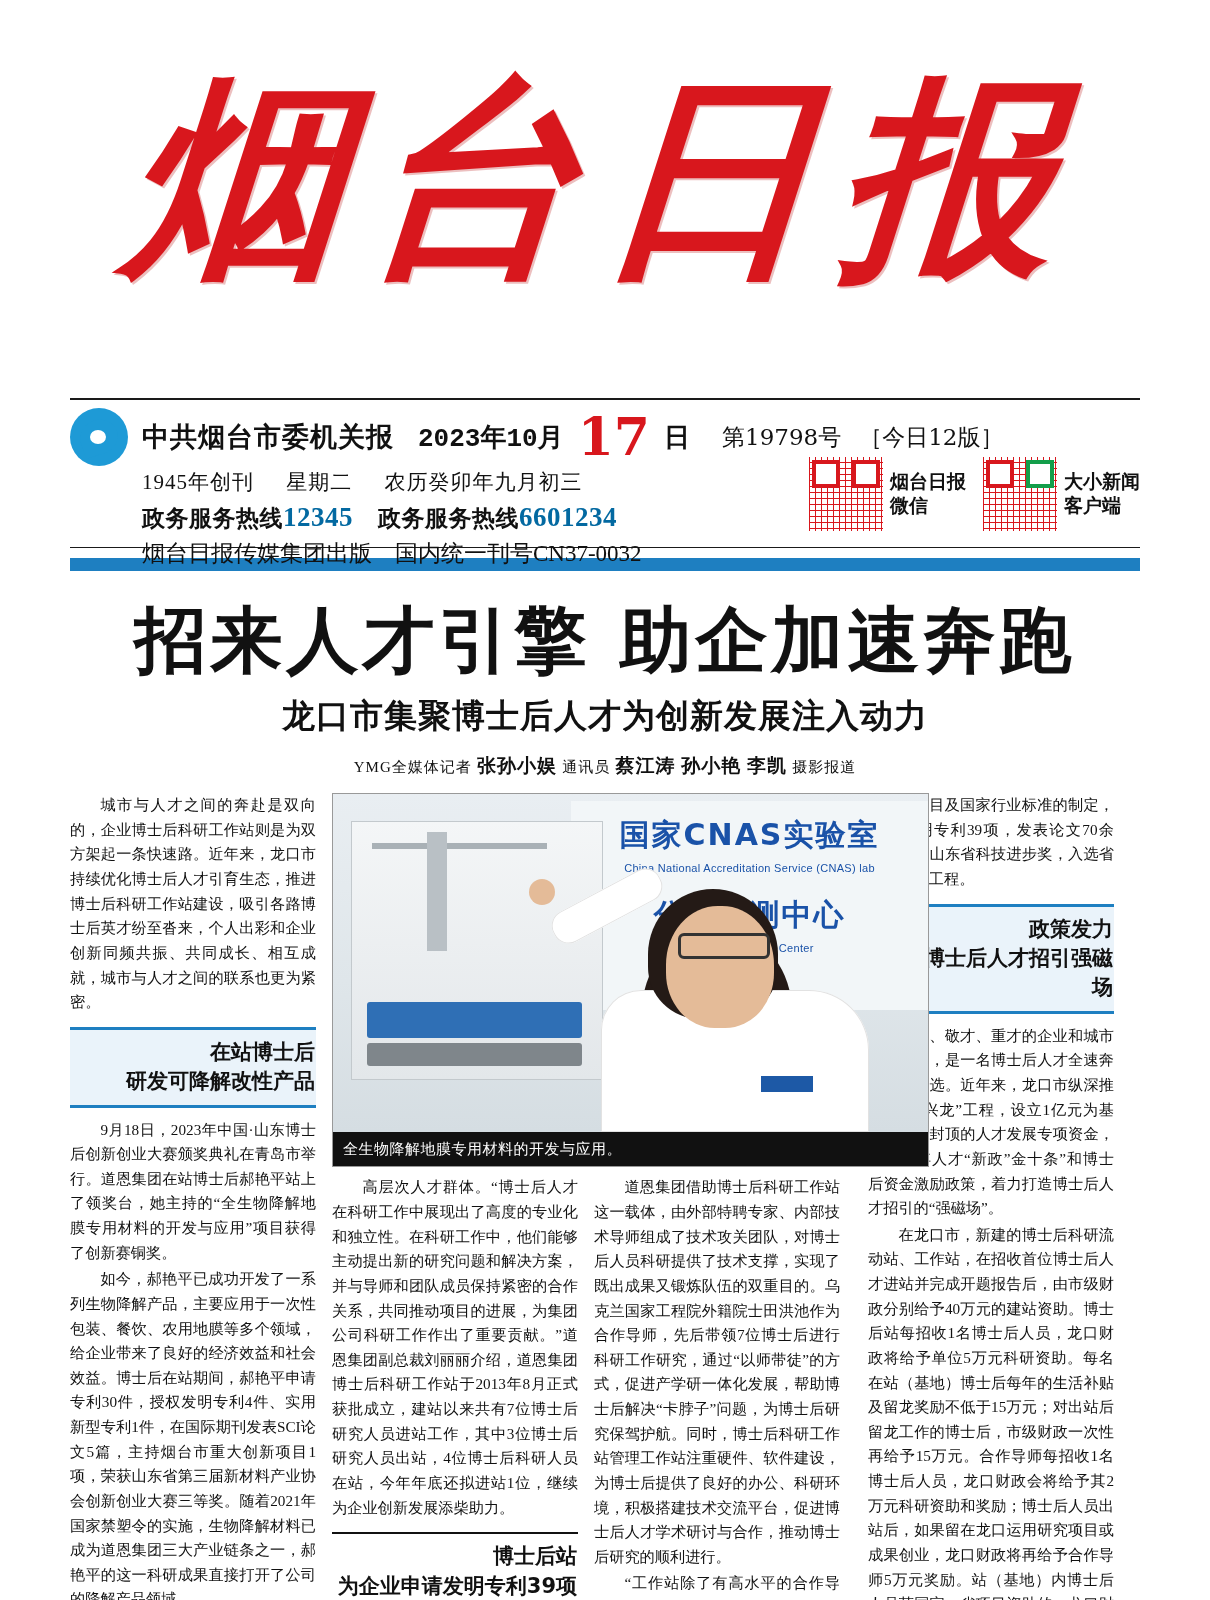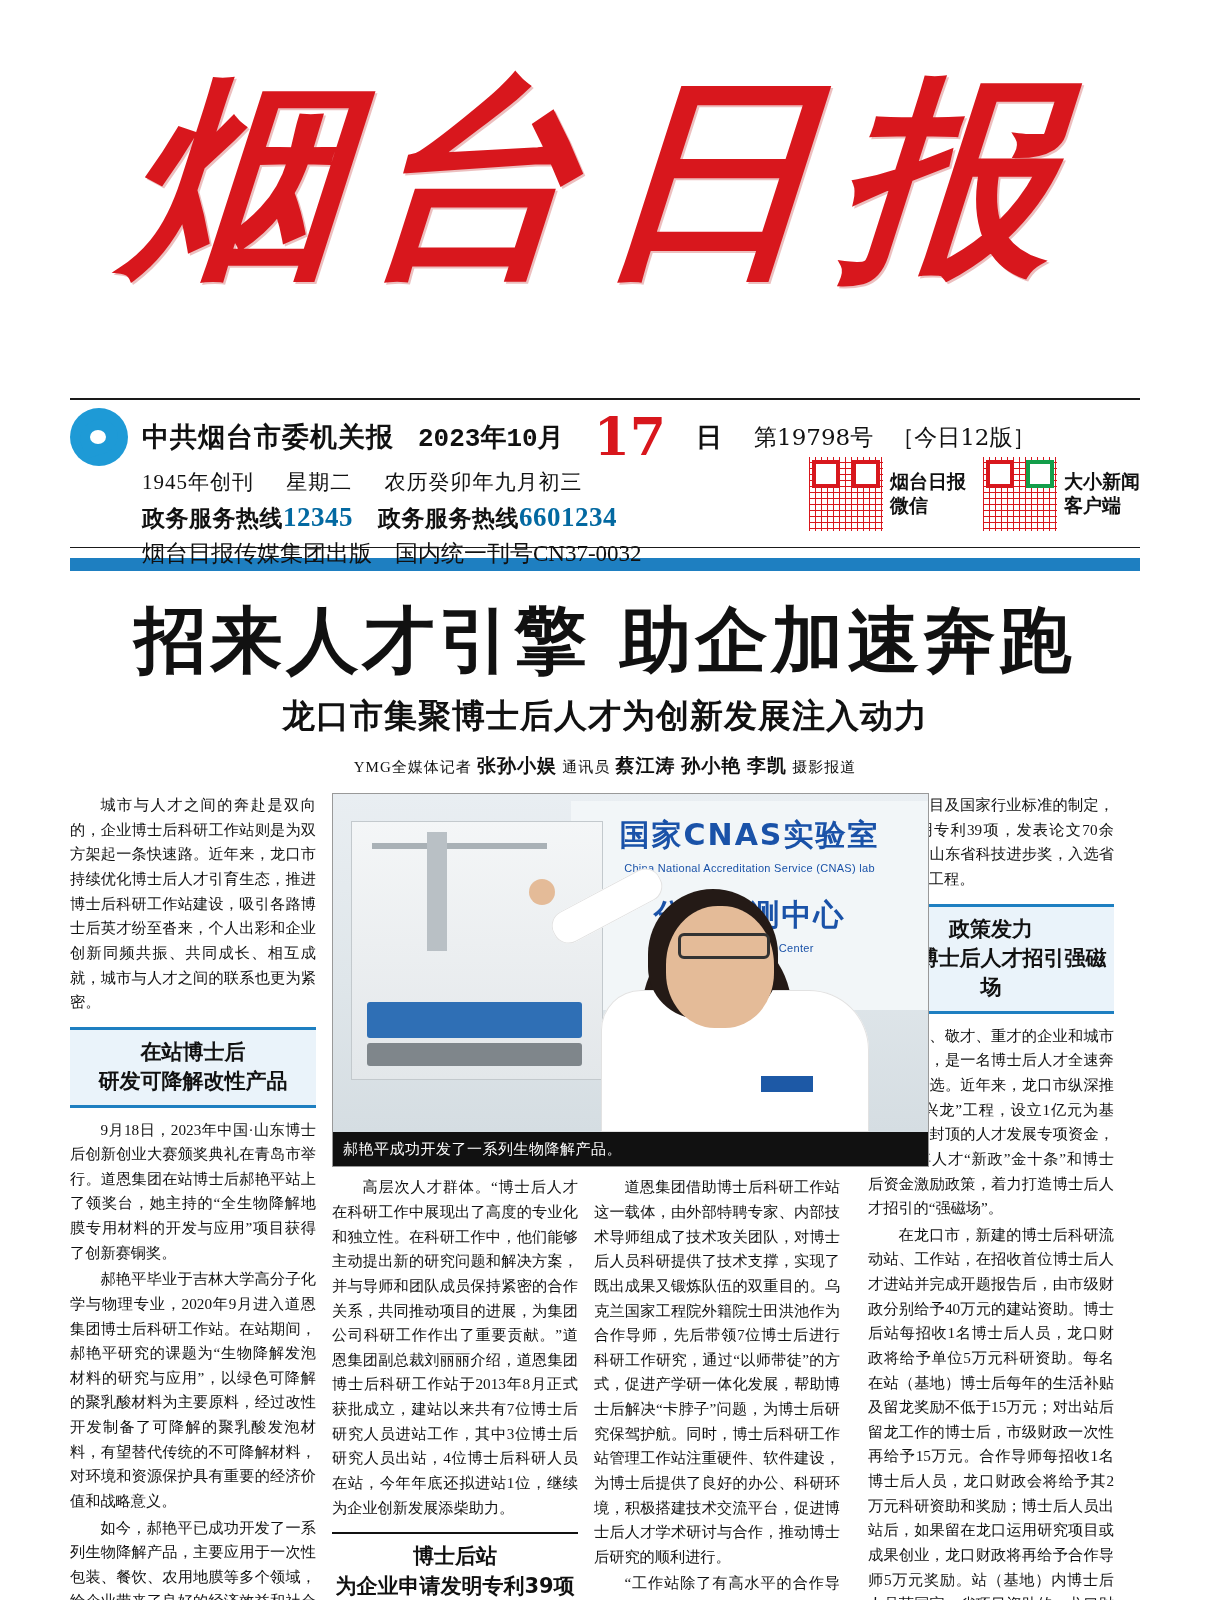--- a/index.html
+++ b/index.html
@@ -95,21 +95,21 @@
     font-size: 26px;
     font-weight: bold;
     margin-left: 14px;
     font-family: Liberation Mono, monospace;
   }
   .np-day {
     font-size: 52px;
     font-weight: bold;
     color: #d8171d;
     line-height: 0.9;
-    margin: 0 20px;
+    margin: 0 4px;
     font-family: "DejaVu Serif", serif;
   }
   .np-dayunit {
     font-size: 26px;
     font-weight: bold;
   }
   .np-issue {
     font-size: 23px;
     margin-left: 22px;
     font-family: "DejaVu Serif", serif;
@@ -376,21 +376,21 @@
     color: #fff;
     font-size: 15px;
     padding: 5px 10px;
     letter-spacing: 0.5px;
   }
 
   .sub-head {
     border-top: 3px solid #1e7fc1;
     border-bottom: 3px solid #1e7fc1;
     background: #eaf3fa;
-    text-align: center;
+    text-align: right;
     font-family: "DejaVu Sans", sans-serif;
     font-weight: bold;
     font-size: 21px;
     line-height: 1.4;
     padding: 8px 1px;
     margin: 12px 0 10px 0;
     color: #111;
   }
   .sub-head.plain {
     border-top: 2px solid #111;
@@ -467,21 +467,20 @@
 
   <div class="columns">
 
     <div class="col">
       <p>城市与人才之间的奔赴是双向的，企业博士后科研工作站则是为双方架起一条快速路。近年来，龙口市持续优化博士后人才引育生态，推进博士后科研工作站建设，吸引各路博士后英才纷至沓来，个人出彩和企业创新同频共振、共同成长、相互成就，城市与人才之间的联系也更为紧密。</p>
       <div class="sub-head">
           <div>在站博士后</div>
           <div>研发可降解改性产品</div>
         </div>
       <p>9月18日，2023年中国·山东博士后创新创业大赛颁奖典礼在青岛市举行。道恩集团在站博士后郝艳平站上了领奖台，她主持的“全生物降解地膜专用材料的开发与应用”项目获得了创新赛铜奖。</p>
-      <p>郝艳平毕业于吉林大学高分子化学与物理专业，2020年9月进入道恩集团博士后科研工作站。在站期间，郝艳平研究的课题为“生物降解发泡材料的研究与应用”，以绿色可降解的聚乳酸材料为主要原料，经过改性开发制备了可降解的聚乳酸发泡材料，有望替代传统的不可降解材料，对环境和资源保护具有重要的经济价值和战略意义。</p>
       <p>如今，郝艳平已成功开发了一系列生物降解产品，主要应用于一次性包装、餐饮、农用地膜等多个领域，给企业带来了良好的经济效益和社会效益。博士后在站期间，郝艳平申请专利30件，授权发明专利4件、实用新型专利1件，在国际期刊发表SCI论文5篇，主持烟台市重大创新项目1项，荣获山东省第三届新材料产业协会创新创业大赛三等奖。随着2021年国家禁塑令的实施，生物降解材料已成为道恩集团三大产业链条之一，郝艳平的这一科研成果直接打开了公司的降解产品领域。</p>
 
     </div>
 
     <div class="col mid">
       <div class="photo-box">
         <div class="photo">
           <div class="poster">
             <div class="t1">国家CNAS实验室</div>
             <div class="t2">China National Accreditation Service (CNAS) lab</div>
@@ -496,21 +495,21 @@
           </div>
           <div class="person-hair2"></div>
           <div class="person-body"></div>
           <div class="person-hair"></div>
           <div class="person-head"></div>
           <div class="glasses"></div>
           <div class="arm-raise"></div>
           <div class="hand"></div>
           <div class="badge-blue"></div>
         </div>
-        <div class="photo-caption">郝艳平成功开发了一系列生物降解产品。</div>
+        <div class="photo-caption">全生物降解地膜专用材料的开发与应用。</div>
       </div>
       <div style="display:flex; gap:16px;">
         <div style="width:246px;">
           <p>高层次人才群体。“博士后人才在科研工作中展现出了高度的专业化和独立性。在科研工作中，他们能够主动提出新的研究问题和解决方案，并与导师和团队成员保持紧密的合作关系，共同推动项目的进展，为集团公司科研工作作出了重要贡献。”道恩集团副总裁刘丽丽介绍，道恩集团博士后科研工作站于2013年8月正式获批成立，建站以来共有7位博士后研究人员进站工作，其中3位博士后研究人员出站，4位博士后科研人员在站，今年年底还拟进站1位，继续为企业创新发展添柴助力。</p>
           <div class="sub-head plain">
               <div>博士后站</div>
               <div>为企业申请发明专利39项</div>
             </div>
 
         </div>

